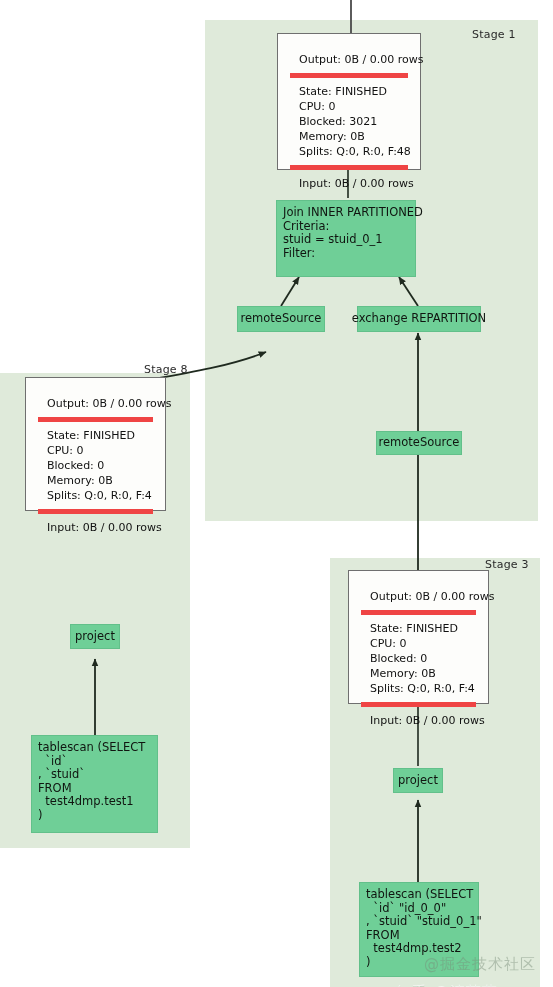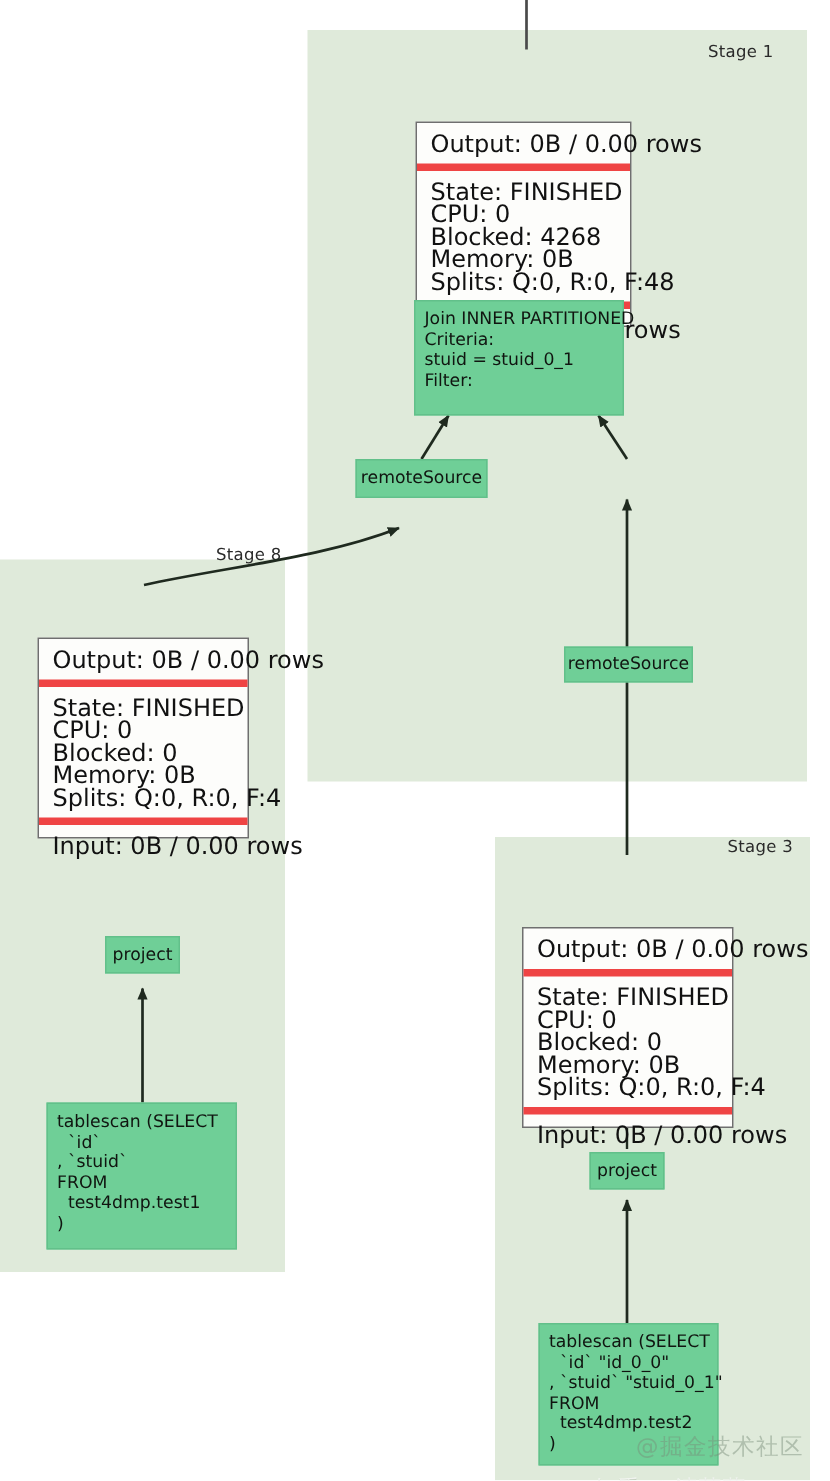--- a/index.html
+++ b/index.html
@@ -31,25 +31,24 @@
     white-space: nowrap;
     letter-spacing: .2px;
   }
 
   
   .infobox {
     position: absolute;
     background: #fdfdfb;
     border: 1px solid #6f6f6f;
     box-sizing: border-box;
-    font-size: 16px;
+    font-size: 11px;
     color: #111111;
     line-height: 15px;
-    padding: 0;
-    margin-top: 48px;
+    padding: 12px;
   }
   .infobox .sec {
     padding: 6px 9px 6px 9px;
   }
   .infobox .sec + .sec {
     border-top: 5px solid #ef4444;
   }
   .infobox .row { white-space: nowrap; }
 
   
@@ -142,36 +141,37 @@
     <path d="M418,766 L418,700" stroke="#1f2a1f" stroke-width="1.6" fill="none"></path>
   </svg>
 
   <div class="infobox" style="left:277px; top:33px; width:144px; height:137px;">
     <div class="sec">
       <div class="row">Output: 0B / 0.00 rows</div>
     </div>
     <div class="sec">
       <div class="row">State: FINISHED</div>
       <div class="row">CPU: 0</div>
-      <div class="row">Blocked: 4268</div>
+      <div class="row">Blocked: 3021</div>
       <div class="row">Memory: 0B</div>
       <div class="row">Splits: Q:0, R:0, F:48</div>
     </div>
     <div class="sec">
       <div class="row">Input: 0B / 0.00 rows</div>
     </div>
   </div>
 
   <div class="node tl" style="left:276px; top:200px; width:140px; height:77px;">Join INNER PARTITIONED
 Criteria:
 stuid = stuid_0_1
 Filter:</div>
 
   <div class="node center" style="left:237px; top:306px; width:88px; height:26px;">remoteSource</div>
 
+  <div class="node center" style="left:357px; top:306px; width:124px; height:26px;">exchange REPARTITION</div>
 
   <div class="node center" style="left:376px; top:431px; width:86px; height:24px;">remoteSource</div>
 
   <div class="infobox" style="left:25px; top:377px; width:141px; height:134px;">
     <div class="sec">
       <div class="row">Output: 0B / 0.00 rows</div>
     </div>
     <div class="sec">
       <div class="row">State: FINISHED</div>
       <div class="row">CPU: 0</div>

